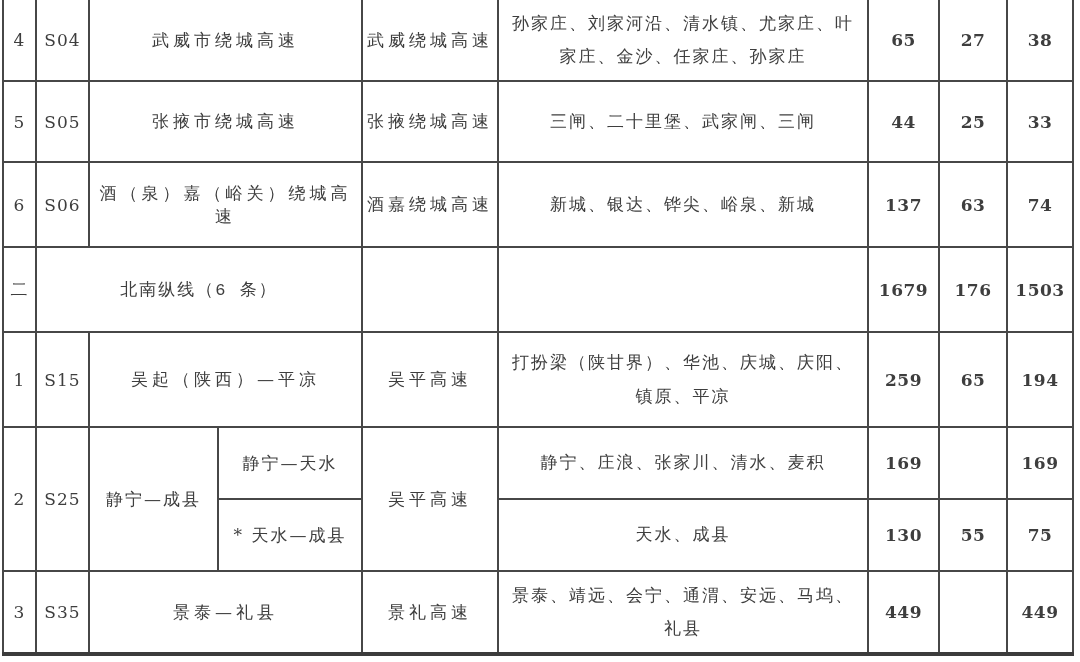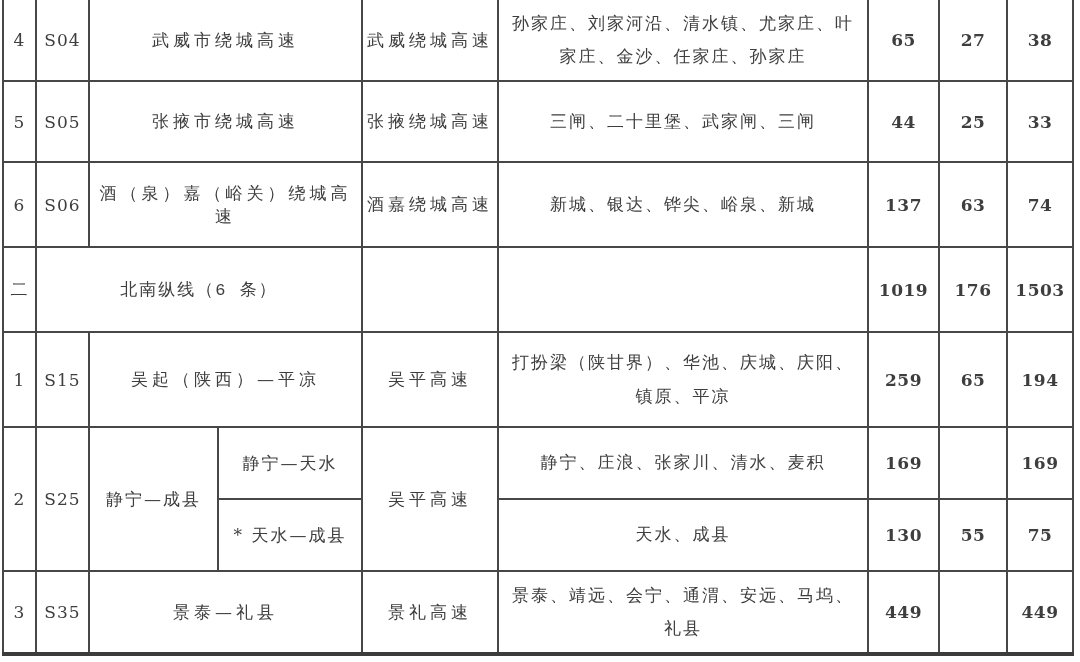--- a/index.html
+++ b/index.html
@@ -106,21 +106,21 @@
       <td class="c-val">137</td>
       <td class="c-val">63</td>
       <td class="c-val">74</td>
     </tr>
 
     <tr class="h85">
       <td class="c-num">二</td>
       <td class="c-section-title" colspan="3">北南纵线（6 条）</td>
       <td class="c-short"></td>
       <td class="c-route"></td>
-      <td class="c-val">1019</td>
+      <td class="c-val">1679</td>
       <td class="c-val">176</td>
       <td class="c-val">1503</td>
     </tr>
 
     <tr class="h95">
       <td class="c-num">1</td>
       <td class="c-code">S15</td>
       <td class="c-name" colspan="2">吴起（陕西）—平凉</td>
       <td class="c-short">吴平高速</td>
       <td class="c-route">打扮梁（陕甘界）、华池、庆城、庆阳、镇原、平凉</td>

